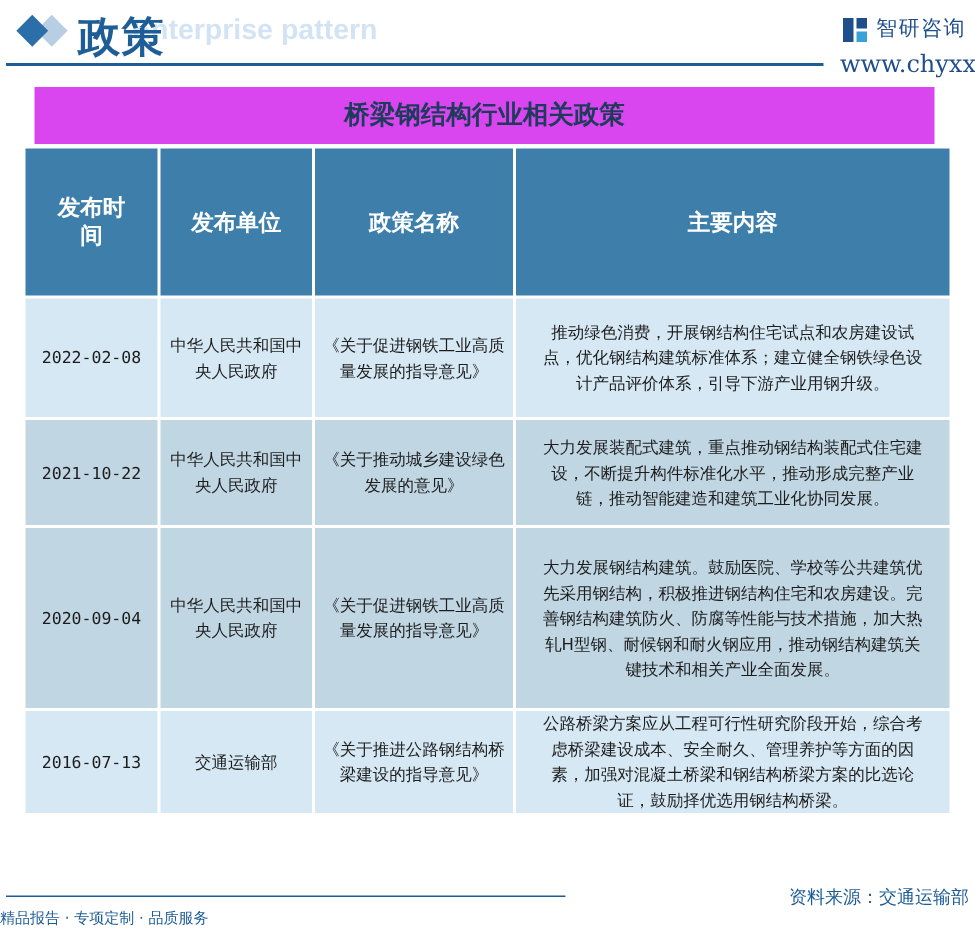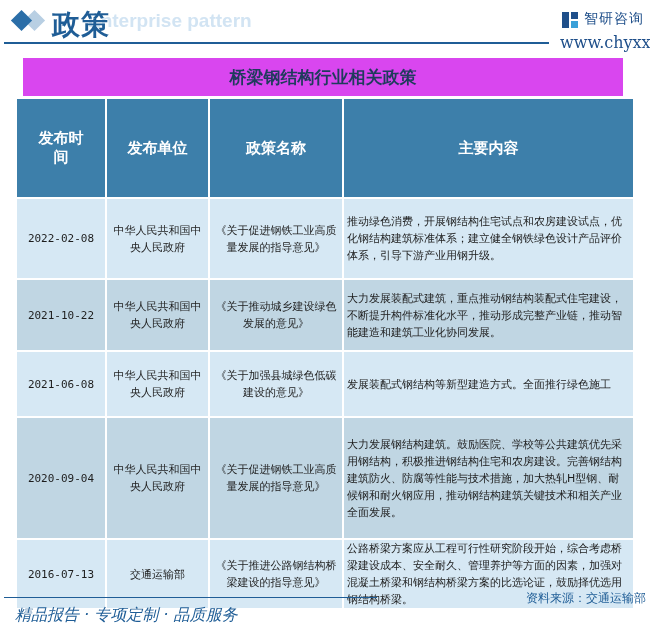--- a/index.html
+++ b/index.html
@@ -29,27 +29,27 @@
 
   table.policy { position:absolute; left:15px; top:97px; width:618px; border-collapse:separate;
              border-spacing:2px; table-layout:fixed; }
   table.policy th { background:#3d7faa; color:#ffffff; height:62px; font-size:15px; font-weight:bold;
              text-align:center; padding:18px; }
   table.policy td { font-size:11px; color:#1d1d1d; text-align:center; vertical-align:middle;
              line-height:17px; padding:0 5px; }
   table.policy tr.light td { background:#d6e8f4; }
   table.policy tr.dark td { background:#c0d6e3; }
   table.policy td.date { font-family:"DejaVu Sans Mono","Liberation Mono",monospace; font-size:11px; }
-  table.policy td.content { text-align:left; padding:0 3px; }
+  table.policy td.content { text-align:center; padding:0 18px; }
   .r1 td { height:79px; } .r2 td { height:70px; } .r3 td { height:64px; }
   .r4 td { height:120px; } .r5 td { height:62px; }
 
   .rule-bottom { position:absolute; left:4px; top:597px; width:373px; height:1px; background:#1f5d96; }
   .source { position:absolute; right:4px; top:590px; font-size:12px; color:#1f5d96; }
-  .slogan { position:absolute; left:15px; top:605px; font-size:16px; color:#1f5d96;font-style:italic; }
+  .slogan { position:absolute; left:0; top:605px; font-size:10px; color:#1f5d96; }
 </style>
 </head>
 <body>
 
 <div class="header-bar">
   <div class="diamond-ghost"></div>
   <div class="diamond"></div>
   <div class="ghost-text">Enterprise pattern</div>
   <div class="page-title">政策</div>
   <div class="rule-top"></div>
@@ -85,26 +85,20 @@
       <td>中华人民共和国中央人民政府</td>
       <td>《关于促进钢铁工业高质量发展的指导意见》</td>
       <td class="content">推动绿色消费，开展钢结构住宅试点和农房建设试点，优化钢结构建筑标准体系；建立健全钢铁绿色设计产品评价体系，引导下游产业用钢升级。</td>
     </tr>
     <tr class="dark r2">
       <td class="date">2021-10-22</td>
       <td>中华人民共和国中央人民政府</td>
       <td>《关于推动城乡建设绿色发展的意见》</td>
       <td class="content">大力发展装配式建筑，重点推动钢结构装配式住宅建设，不断提升构件标准化水平，推动形成完整产业链，推动智能建造和建筑工业化协同发展。</td>
     </tr>
-    <tr class="light r3">
-      <td class="date">2021-06-08</td>
-      <td>中华人民共和国中央人民政府</td>
-      <td>《关于加强县城绿色低碳建设的意见》</td>
-      <td class="content">发展装配式钢结构等新型建造方式。全面推行绿色施工</td>
-    </tr>
     <tr class="dark r4">
       <td class="date">2020-09-04</td>
       <td>中华人民共和国中央人民政府</td>
       <td>《关于促进钢铁工业高质量发展的指导意见》</td>
       <td class="content">大力发展钢结构建筑。鼓励医院、学校等公共建筑优先采用钢结构，积极推进钢结构住宅和农房建设。完善钢结构建筑防火、防腐等性能与技术措施，加大热轧H型钢、耐候钢和耐火钢应用，推动钢结构建筑关键技术和相关产业全面发展。</td>
     </tr>
     <tr class="light r5">
       <td class="date">2016-07-13</td>
       <td>交通运输部</td>
       <td>《关于推进公路钢结构桥梁建设的指导意见》</td>

